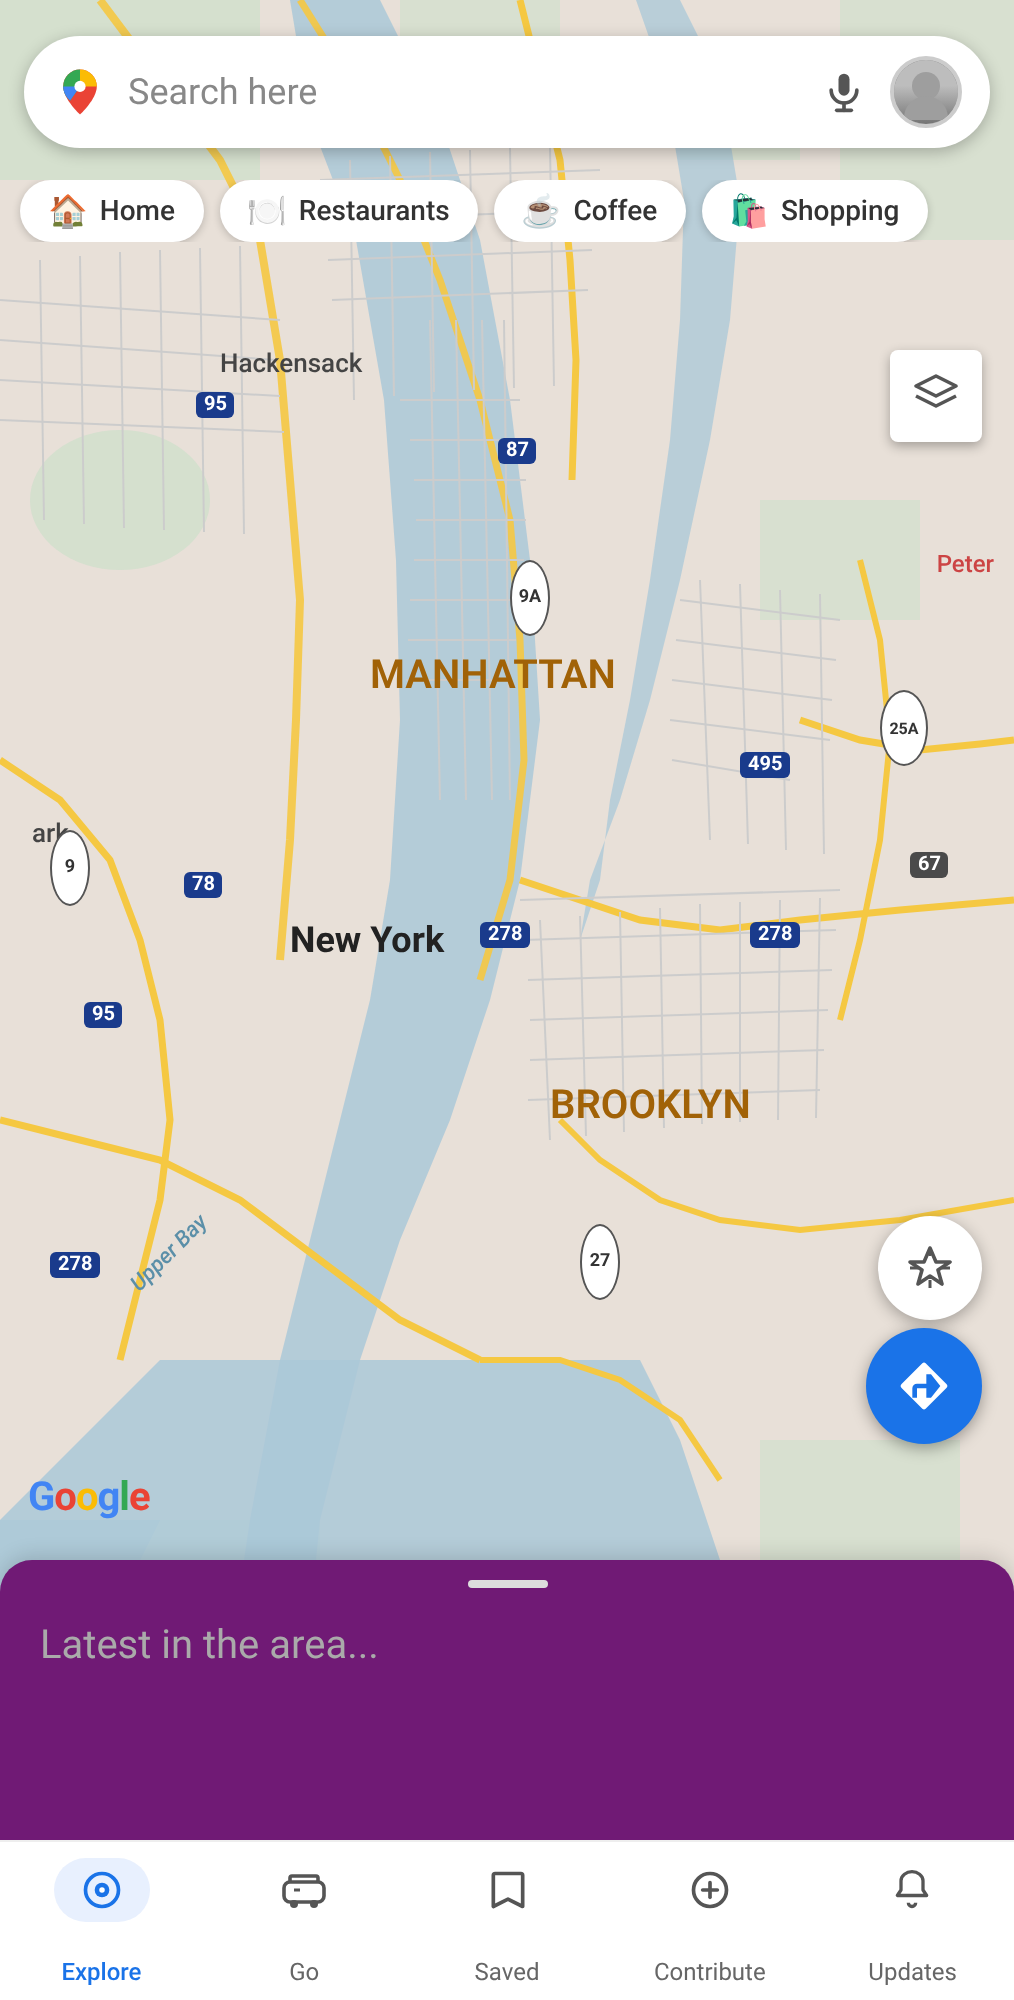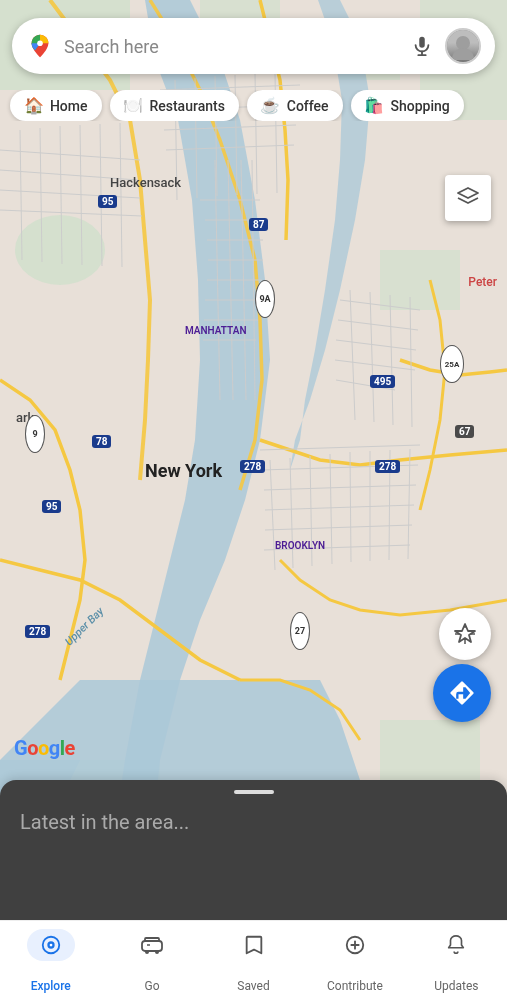--- a/index.html
+++ b/index.html
@@ -198,21 +198,21 @@
     .g-yellow { color: #FBBC05; }
     .g-green { color: #34A853; }
 
     
     .bottom-sheet {
       position: absolute;
       bottom: 0;
       left: 0;
       right: 0;
       height: 220px;
-      background: #404040;
+      background: #701a75;
       border-radius: 16px 16px 0 0;
       box-shadow: 0 -2px 10px rgba(0,0,0,0.15);
       z-index: 20;
     }
     .sheet-handle {
       width: 40px;
       height: 4px;
       background: #ddd;
       border-radius: 2px;
       margin: 10px auto 0;
@@ -273,23 +273,23 @@
       color: #444;
       pointer-events: none;
       z-index: 5;
     }
     .map-label.large {
       font-size: 18px;
       font-weight: bold;
       color: #222;
     }
     .map-label.medium {
-      font-size: 10px;
+      font-size: 20px;
       font-weight: 600;
-      color: #4c1d95;
+      color: #a16207;
     }
     .map-label.water {
       color: #5b8fa8;
       font-style: italic;
       font-size: 11px;
     }
 
     
     .highway-shield {
       position: absolute;

